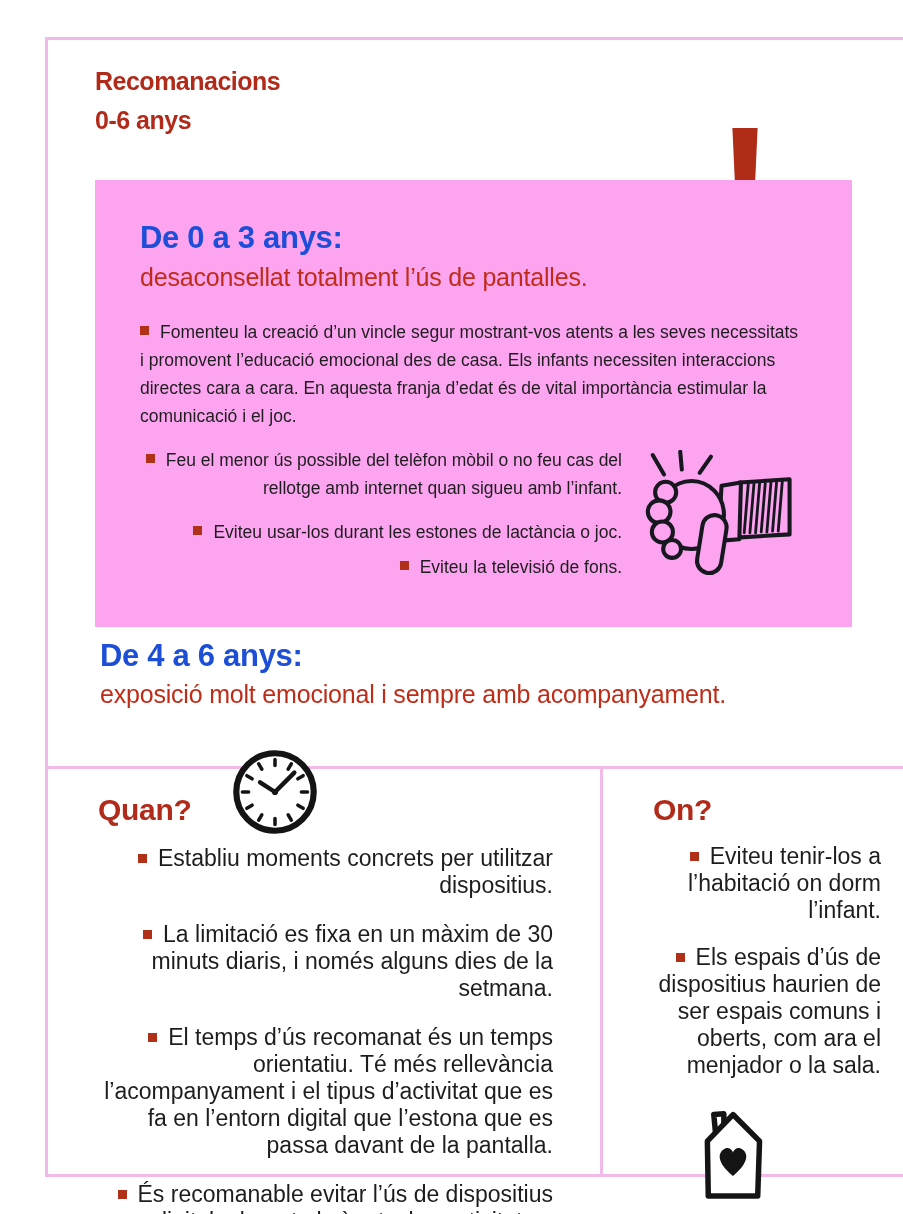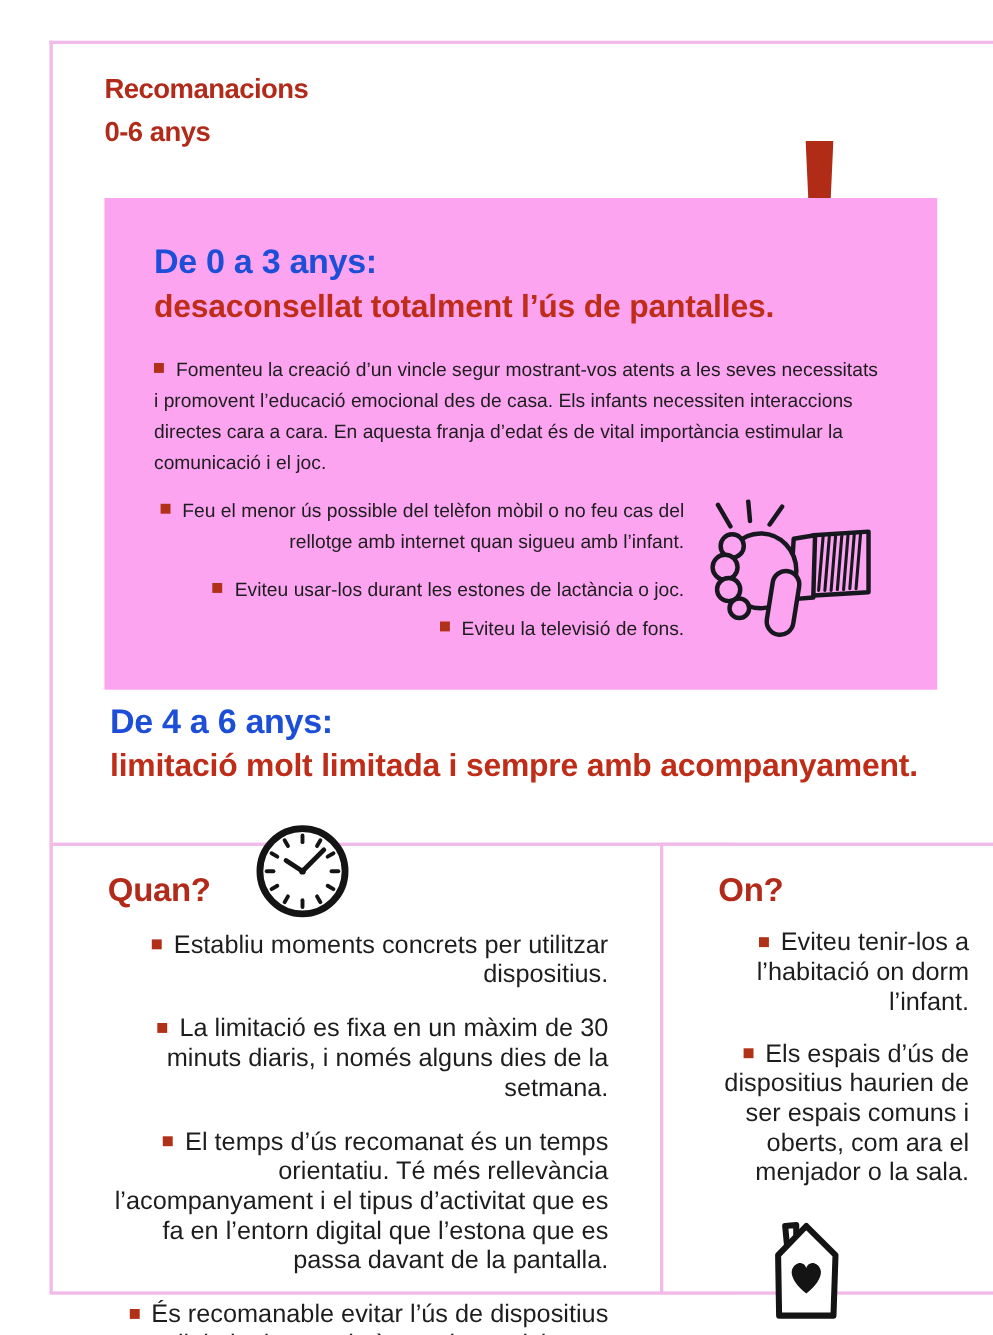--- a/index.html
+++ b/index.html
@@ -29,21 +29,21 @@
     width:30px;height:92px;margin-left:2px;background:#b02c17;
     clip-path:polygon(8% 0,92% 0,78% 100%,22% 100%);
   }
   .excl-dot{width:33px;height:33px;border-radius:50%;background:#b02c17;margin:11px 0 0 1px;}
   
   .pinkbox{
     position:absolute;left:95px;top:180px;width:757px;height:447px;
     background:#fca4ef;box-sizing:border-box;padding:40px 45px 0 45px;
   }
   .h2{font-size:31px;font-weight:700;color:#1d4ed8;letter-spacing:-.3px;}
-  .h3{font-size:29px;font-weight:700;color:#bf2c18;margin-top:7px;letter-spacing:-.2px;}
+  .h3{font-size:25px;font-weight:400;color:#bf2c18;margin-top:7px;letter-spacing:-.2px;}
   .bullets{margin-top:26px;}
   p.b{margin:0 0 16px 0;font-size:17.5px;line-height:28px;max-width:660px;}
   p.b.tight{margin-bottom:7px;}
   .sq{
     display:inline-block;width:9px;height:9px;background:#b03018;
     margin-right:11px;transform:translateY(-3px);
   }
   .row{display:flex;align-items:flex-start;text-align:right;}
   .row .col{width:482px;flex:none;}
   .row svg{margin:4px 0 0 8px;flex:none;}
@@ -118,21 +118,21 @@
             <circle cx="52" cy="122" r="11" fill="#fca4ef"></circle>
             <rect x="86" y="80" width="30" height="72" rx="15" fill="#fca4ef" transform="rotate(9 101 116)"></rect>
           </g>
         </svg>
       </div>
     </div>
   </div>
 
   <div class="sec46">
     <div class="h2">De 4 a 6 anys:</div>
-    <div class="h3">limitació molt limitada i sempre amb acompanyament.</div>
+    <div class="h3">exposició molt emocional i sempre amb acompanyament.</div>
   </div>
 
   <div class="panel left">
     <svg class="clock" viewBox="0 0 100 100" width="88" height="88">
       <circle cx="50" cy="50" r="44" fill="#ffffff" stroke="#141414" stroke-width="7"></circle>
       <g stroke="#141414" stroke-width="4" stroke-linecap="round">
         <line x1="50" y1="13" x2="50" y2="20"></line>
         <line x1="68.5" y1="18" x2="65" y2="24"></line>
         <line x1="82" y1="31.5" x2="76" y2="35"></line>
         <line x1="87" y1="50" x2="80" y2="50"></line>

